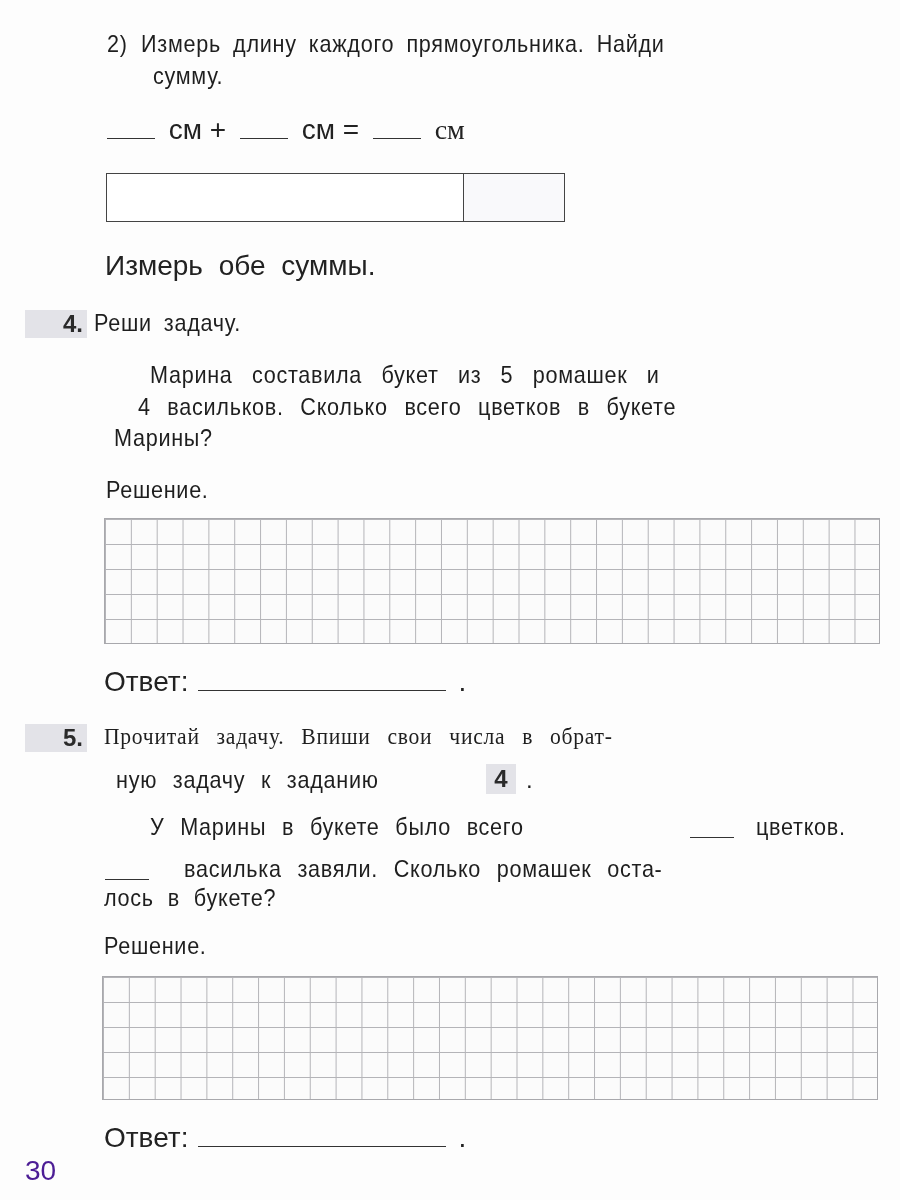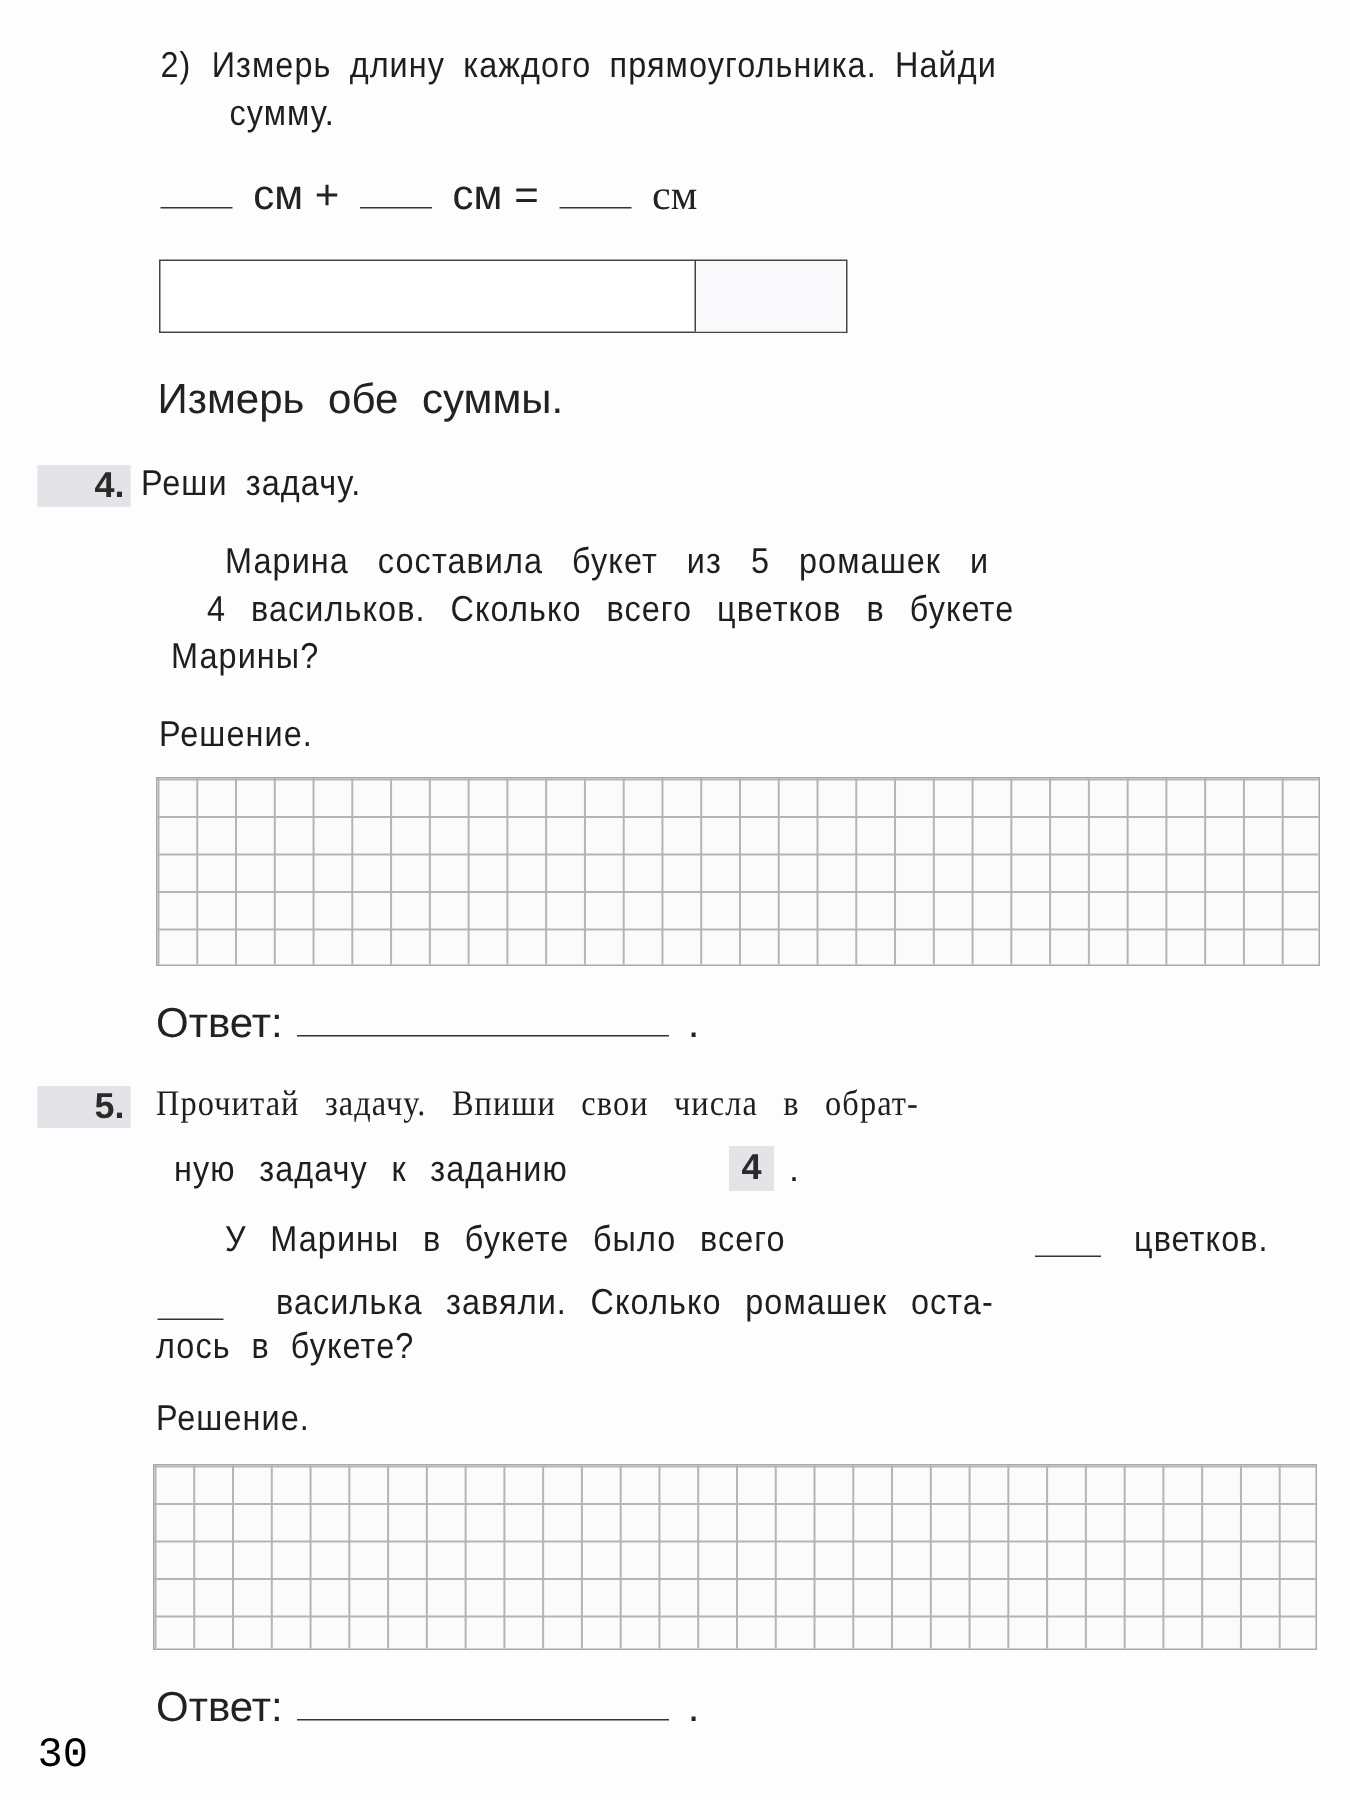--- a/index.html
+++ b/index.html
@@ -62,23 +62,23 @@
       display: inline-block;
       width: 248px;
       border-bottom: 1.5px solid #333;
       margin-left: 10px;
       margin-right: 12px;
       height: 1px;
       vertical-align: baseline;
     }
     .page-num {
       position: absolute;
-      font-family: Liberation Mono, monospace;
+      font-family: Liberation Sans, sans-serif;
       font-size: 28px;
-      color: #000000;
+      color: #4c1d95;
     }
   </style>
 </head>
 <body>
 
 <div class="abs wide" style="left:107px; top:30px;">
   <span class="cond" style="transform:scaleX(0.9);">
     <span>2)</span>&nbsp;
     <span style="word-spacing:6px;">Измерь длину каждого прямоугольника. Найди</span>
   </span>

